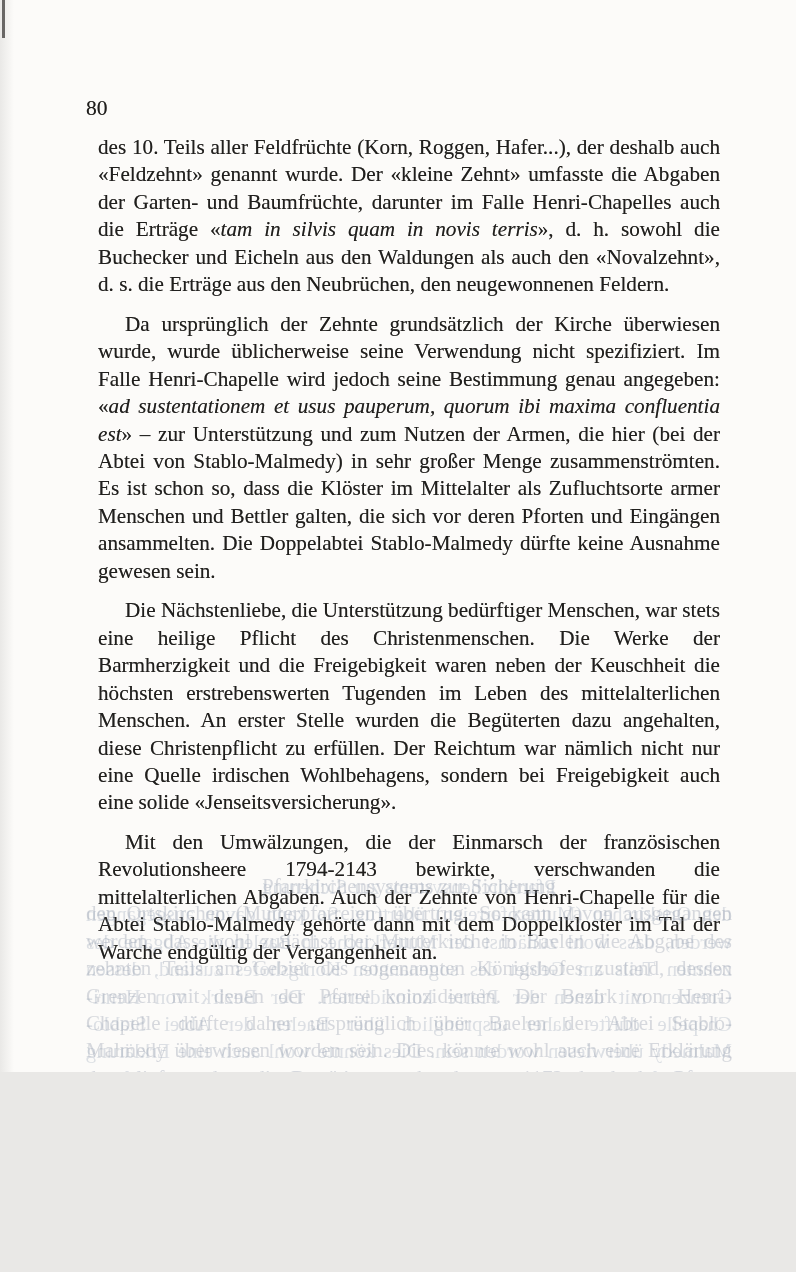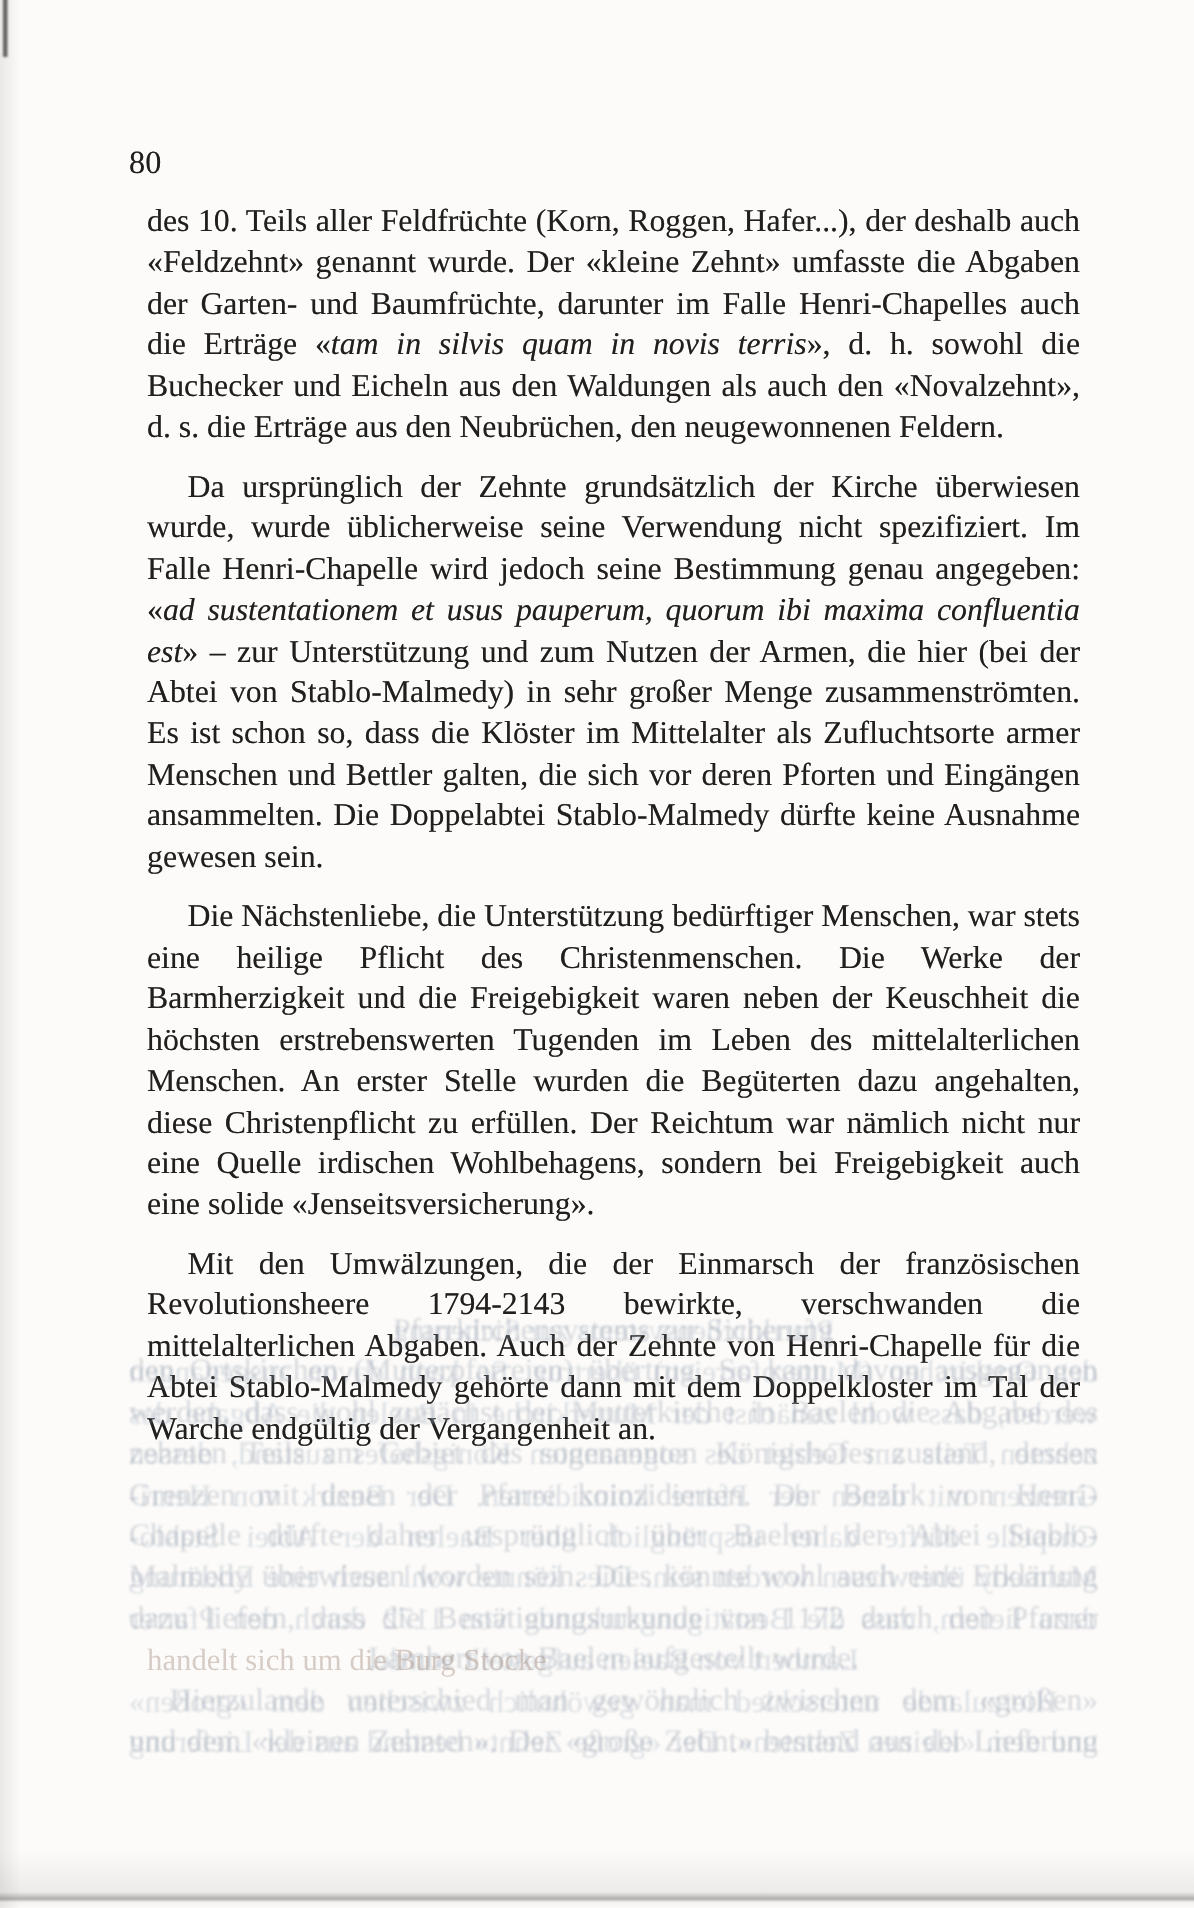--- a/index.html
+++ b/index.html
@@ -3,21 +3,21 @@
 <meta charset="utf-8">
 <style>
   html, body {
     margin: 0;
     padding: 0;
     background: #e9e8e6;
   }
   .page {
     position: relative;
     width: 796px;
-    height: 1272px;
+    height: 1072px;
     background: #fcfbf9;
     overflow: hidden;
     font-family: "Liberation Serif", serif;
   }
   .edge-left {
     position: absolute;
     left: 0; top: 0; bottom: 0;
     width: 14px;
     background: linear-gradient(90deg, rgba(120,120,118,0.14), rgba(120,120,118,0.0));
     pointer-events: none;

